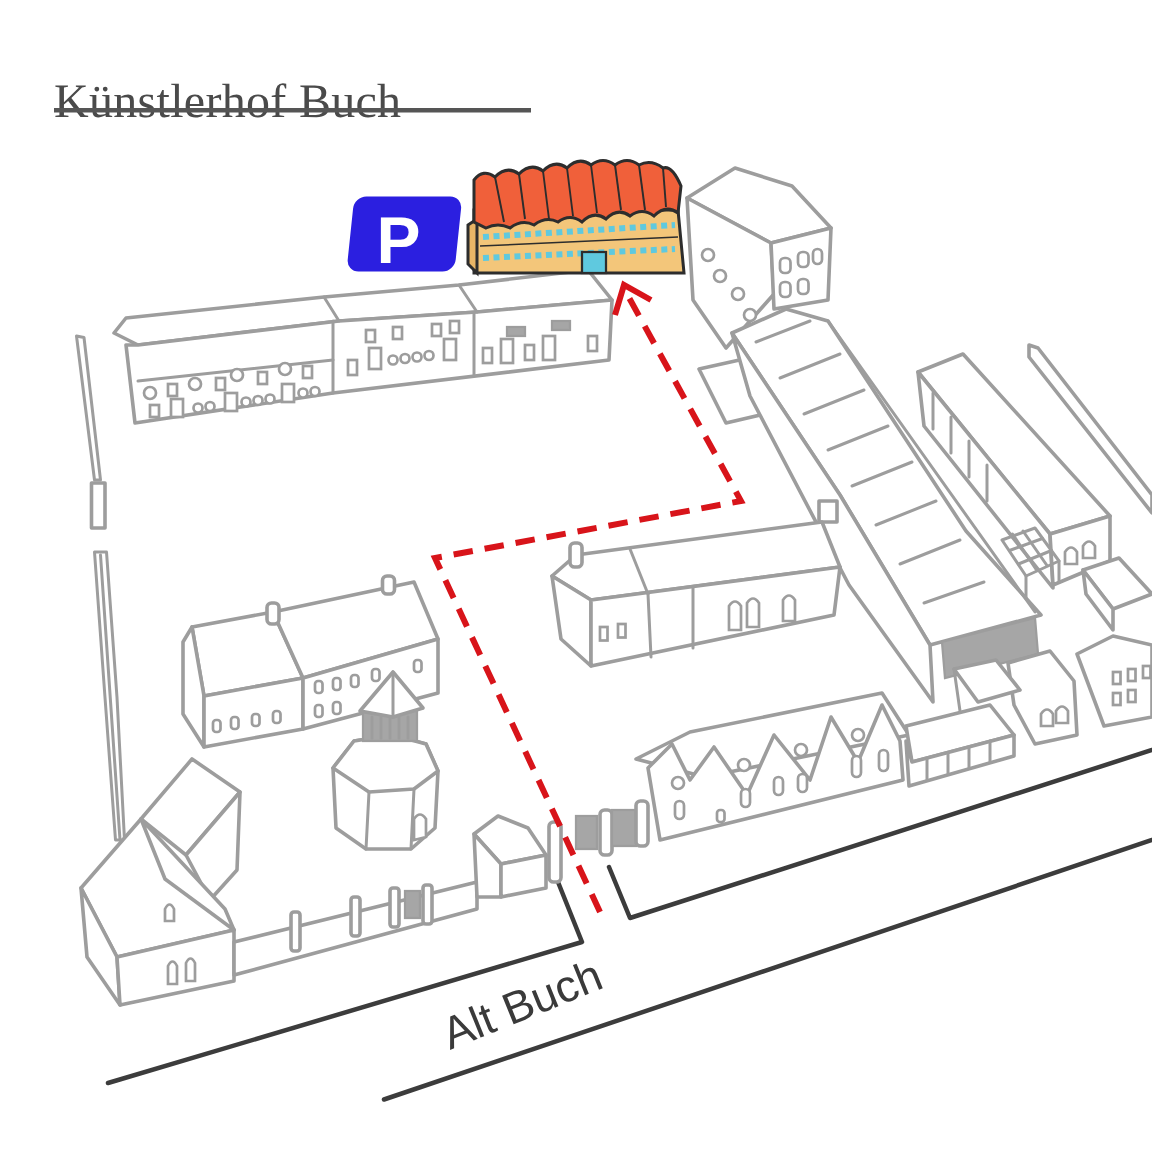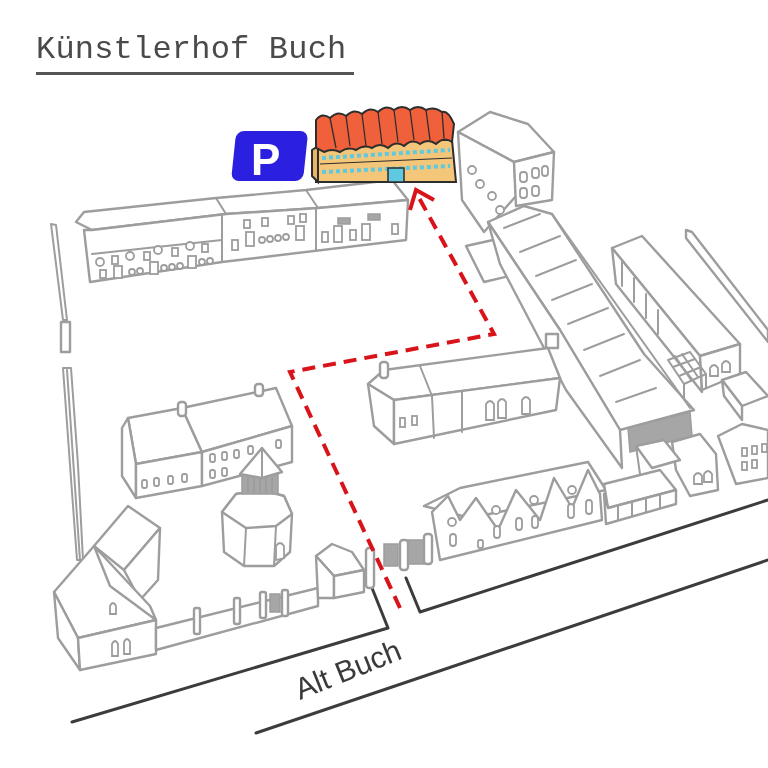--- a/index.html
+++ b/index.html
@@ -1,20 +1,20 @@
 <!DOCTYPE html>
 <html><head>
   <meta charset="utf-8">
   <style>
     html, body { margin: 0; padding: 0; background: #ffffff; }
     body { width: 768px; height: 768px; overflow: hidden; position: relative; font-family: "Liberation Sans", sans-serif; }
     .title {
-      position: absolute; left: 36px; top: 30px;
+      position: absolute; left: 36px; top: 47px;
       font-size: 32px; color: #4a4a4a; letter-spacing: 0.2px;
-      font-family: Liberation Mono, monospace;
+      font-family: Liberation Serif, serif;
       line-height: 40px;
     }
     .title-underline {
       position: absolute; left: 36px; top: 72px; width: 318px; height: 3px; background: #555555;
     }
     svg.map { position: absolute; left: 0; top: 0; }
     .bld { fill: #ffffff; stroke: #9d9d9d; stroke-width: 2.4; stroke-linejoin: round; }
     .bld-thin { fill: none; stroke: #9d9d9d; stroke-width: 2; stroke-linejoin: round; stroke-linecap: round; }
     .shade { fill: #a6a6a6; stroke: #9d9d9d; stroke-width: 1.5; }
     .win { fill: #ffffff; stroke: #9d9d9d; stroke-width: 1.8; }

